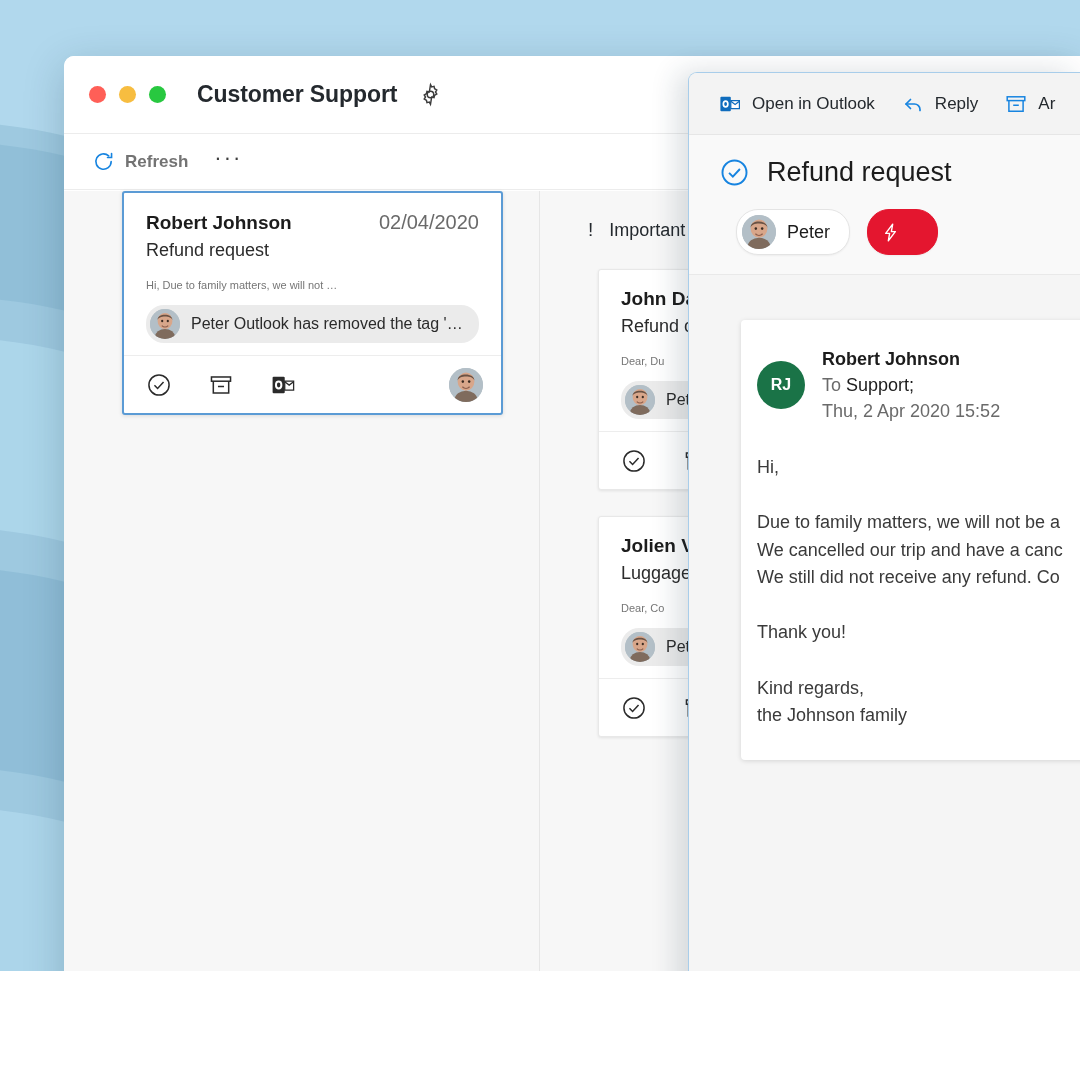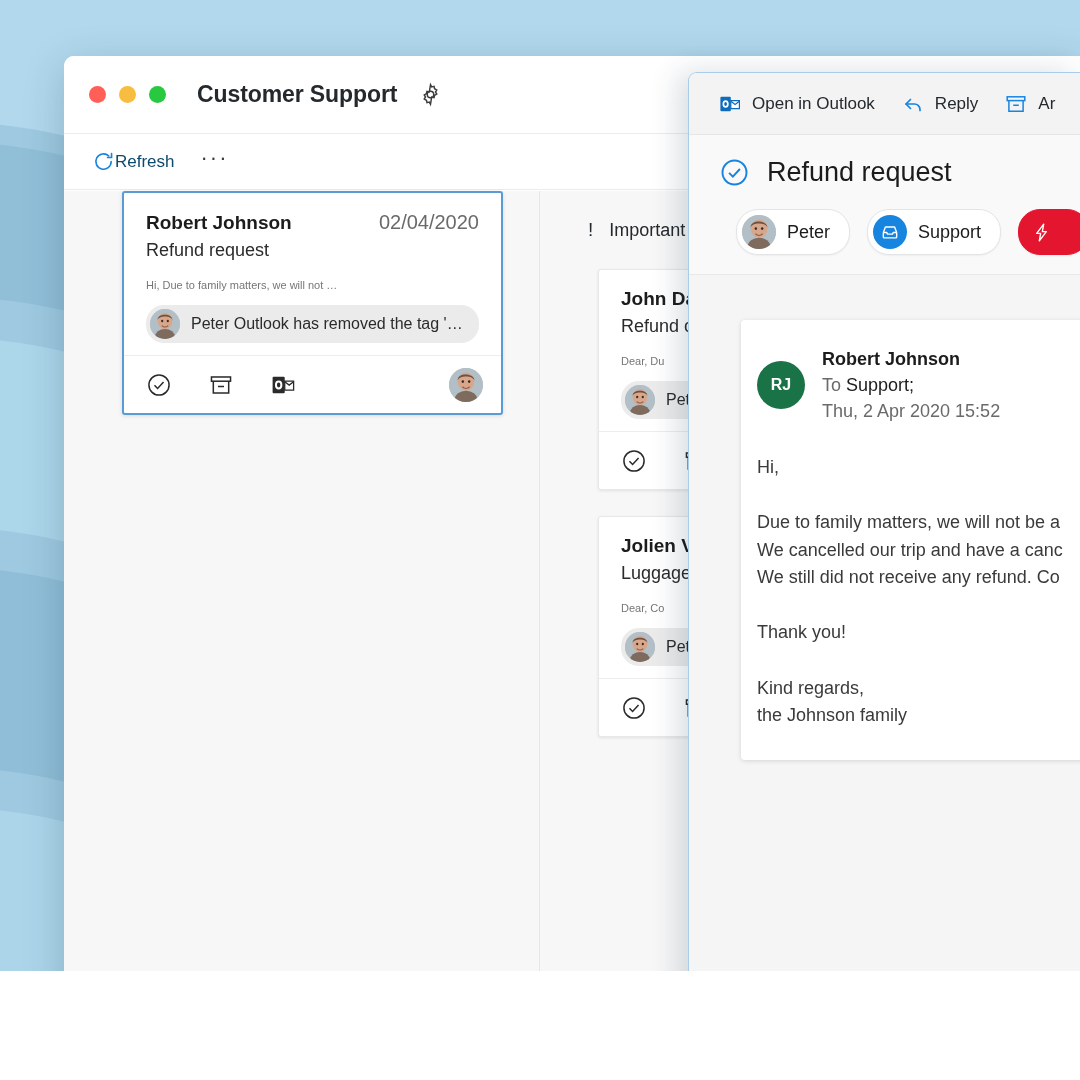--- a/index.html
+++ b/index.html
@@ -55,23 +55,24 @@
 
   
   .commandbar {
     height: 56px;
     background: #ffffff;
     border-bottom: 1px solid #ececec;
     display: flex; align-items: center;
     padding-left: 22px;
   }
   .cmd-btn {
-    display: flex; align-items: center; 
-    font-size: 17px; color: #0c4a6e; cursor: pointer;
+    display: flex; align-items: center; gap: 10px;
+    font-size: 17px; color: #737373; cursor: pointer;
     padding: 4px 6px;
+    font-weight: bold;
   }
   .ellipsis-btn {
     margin-left: 20px; cursor: pointer;
     font-size: 22px; color: #3c3c3c; letter-spacing: 2px;
     line-height: 10px; padding-bottom: 8px;
   }
 
   
   .board {
     position: absolute;
@@ -484,30 +485,20 @@
               <path d="M7.6 11.2c.6-5 14.2-5 14.8 0 .5-7-15.3-7.4-14.8 0z" fill="#6a5244"></path>
               <ellipse cx="15" cy="28" rx="10" ry="8" fill="#7f6b5d"></ellipse>
               <ellipse cx="12.2" cy="12" rx="1.1" ry="1.2" fill="#3b2b22"></ellipse>
               <ellipse cx="17.8" cy="12" rx="1.1" ry="1.2" fill="#3b2b22"></ellipse>
               <path d="M11.8 16.6c1.8 1.8 4.6 1.8 6.4 0" stroke="#8d5f4d" stroke-width="1.2" fill="none"></path>
             </svg>
           </span>
           <span class="chip-label">Peter</span>
         </div>
 
-        <div class="chip">
-          <span class="chip-ic" style="background:#1784e0;">
-            <svg width="20" height="20" viewBox="0 0 24 24" fill="none" stroke="#ffffff" stroke-width="1.7" stroke-linejoin="round">
-              <path d="M4 12.5V18a1 1 0 0 0 1 1h14a1 1 0 0 0 1-1v-5.5"></path>
-              <path d="M4 12.5L6.5 6h11L20 12.5"></path>
-              <path d="M4 12.5h4l1 2h6l1-2h4"></path>
-            </svg>
-          </span>
-          <span class="chip-label">Support</span>
-        </div>
 
         <div class="chip urgent">
           <span class="chip-ic">
             <svg width="21" height="21" viewBox="0 0 24 24" fill="none" stroke="#ffffff" stroke-width="1.6" stroke-linejoin="round">
               <path d="M14.5 2.5L6.5 13h4.5l-1.5 8.5 8-10.5h-4.5z"></path>
             </svg>
           </span>
           <span class="chip-label" style="color:#ffffff;"></span>
         </div>
       </div>

